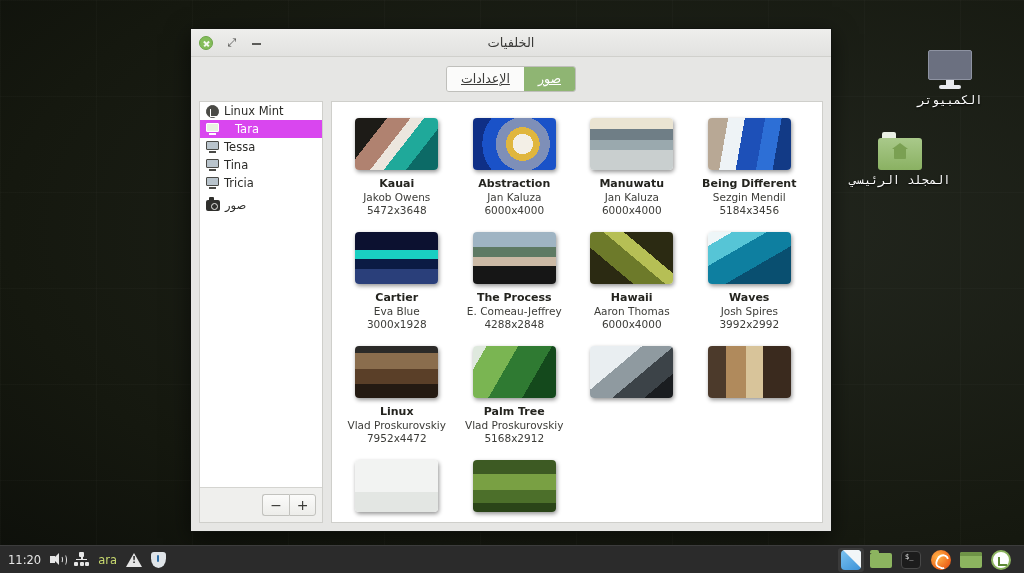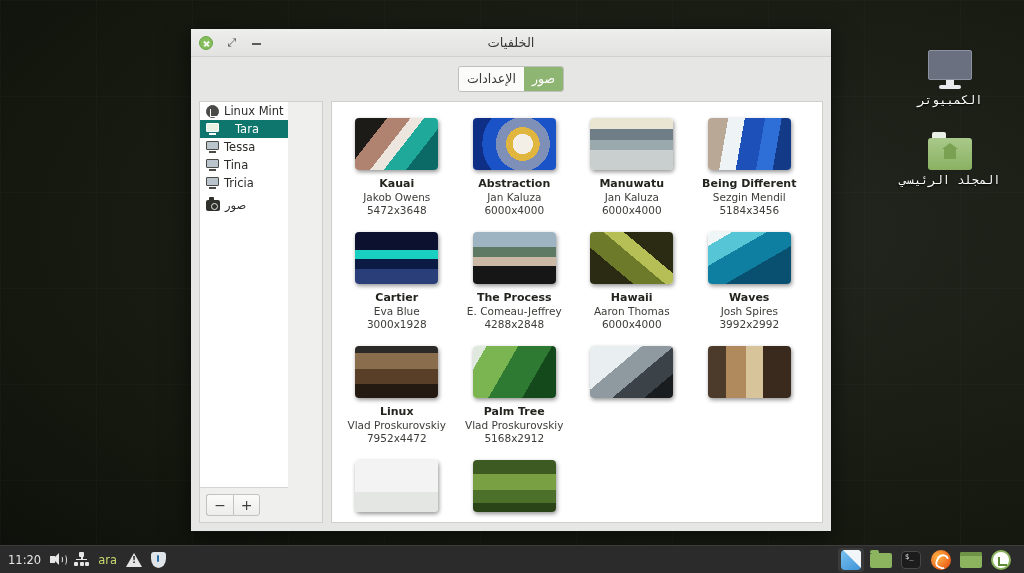--- a/index.html
+++ b/index.html
@@ -31,21 +31,21 @@
     color: #ffffff;
     font-size: 12px;
     text-shadow: 0 1px 2px rgba(0,0,0,0.9);
     direction: rtl;
     font-family: Liberation Mono, monospace;
   }
   .desktop-icon .glyph { height: 54px; display: flex; align-items: flex-end; justify-content: center; }
   .desktop-icon .label { margin-top: 4px; line-height: 14px; }
 
   #icon-computer { left: 890px; top: 36px; }
-  #icon-home { left: 890px; top: 116px; }
+  #icon-home { left: 840px; top: 116px; }
 
   .monitor-shape { width: 44px; height: 40px; position: relative; }
   .monitor-shape .screen {
     width: 44px; height: 30px; background: #6b7080;
     border: 1px solid #8e93a2; border-radius: 2px;
   }
   .monitor-shape .neck {
     width: 8px; height: 5px; background: #e8eaee; margin: 0 auto;
   }
   .monitor-shape .base {
@@ -125,22 +125,22 @@
 
   #tabbar {
     height: 44px; display: flex; align-items: center; justify-content: center;
     background: #e6e6e4; flex: 0 0 auto;
   }
   .tab-group {
     display: flex; border: 1px solid #bfbfbb; border-radius: 3px;
     overflow: hidden; height: 26px;
   }
   .tab {
-    min-width: 38px; padding: 0 8px; height: 24px; line-height: 24px;
-    font-size: 12.5px; text-align: center; cursor: default;
+    min-width: 38px; padding: 0 14px; height: 24px; line-height: 24px;
+    font-size: 12.5px; text-align: center; cursor: default; text-decoration: underline;
   }
   .tab.inactive { background: #fbfbfa; color: #3c3c3a; }
   .tab.active { background: #8fb573; color: #ffffff; }
 
   #window-body {
     flex: 1 1 auto; display: flex; flex-direction: row;
     padding: 0 8px 8px 8px; gap: 8px; min-height: 0;
   }
 
   
@@ -185,32 +185,32 @@
   .th-palm        { background: linear-gradient(120deg,#dfe9de 0 12%,#7ab552 12% 40%,#2f7a32 40% 70%,#14491c 70% 100%); }
   .th-symmetry    { background: linear-gradient(to bottom,#e8d6c0 0 24%,#8a6a60 24% 46%,#4e6166 46% 70%,#2b3a42 70% 100%); }
   .th-clouds      { background: linear-gradient(140deg,#e9eef1 0 36%,#8f9aa0 36% 58%,#3c4348 58% 80%,#1a1d20 80% 100%); }
   .th-arch        { background: linear-gradient(to right,#4c3a2b 0 22%,#b08a5c 22% 46%,#d8c49a 46% 66%,#3a2a1e 66% 100%); }
   .th-statue      { background: linear-gradient(to bottom,#f2f3f2 0 62%,#e3e6e3 62% 100%); }
   .th-hills       { background: linear-gradient(to bottom,#3d5a23 0 26%,#79a043 26% 58%,#4c6f2a 58% 82%,#2a4418 82% 100%); }
 
   
   #sidebar-pane {
     flex: 0 0 124px; display: flex; flex-direction: column;
-    background: #efefed; border: 1px solid #cfcfcb; align-items: flex-end;
+    background: #efefed; border: 1px solid #cfcfcb;
   }
   #sidebar-list {
     flex: 1 1 auto; background: #ffffff; overflow: hidden;
     border-bottom: 1px solid #d4d4d0;
   }
   .side-row {
     height: 18px; display: flex; align-items: center; justify-content: flex-end;
     gap: 5px; padding: 0 4px 0 6px;
     font-size: 11.5px; color: #2b2b28;
   }
-  .side-row.selected { background: #0f766e; color: #ffffff; gap: 16px; }
+  .side-row.selected { background: #d946ef; color: #ffffff; gap: 16px; }
   .side-row .side-label { white-space: nowrap; }
   .side-sep { height: 4px; }
 
   .ic-mint {
     width: 13px; height: 13px; border-radius: 50%;
     background: #4a4a46; border: 1.5px solid #4a4a46;
     position: relative; flex: 0 0 auto;
   }
   .ic-mint:after {
     content: ""; position: absolute; left: 3px; top: 3px;

